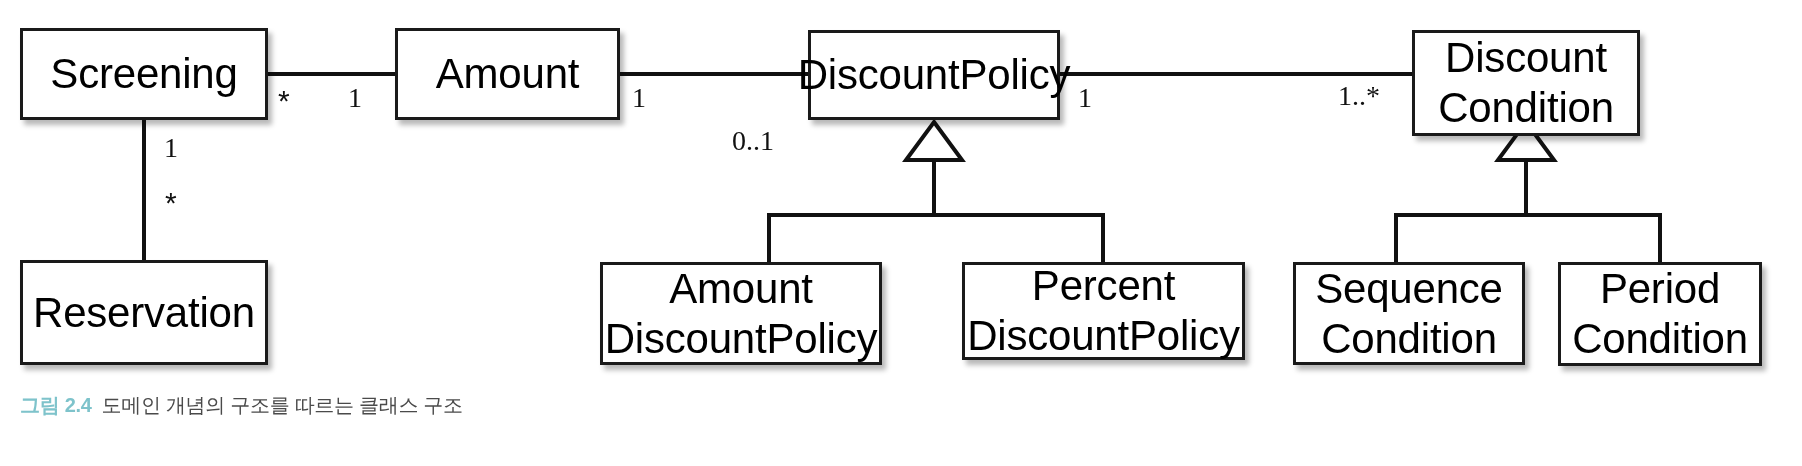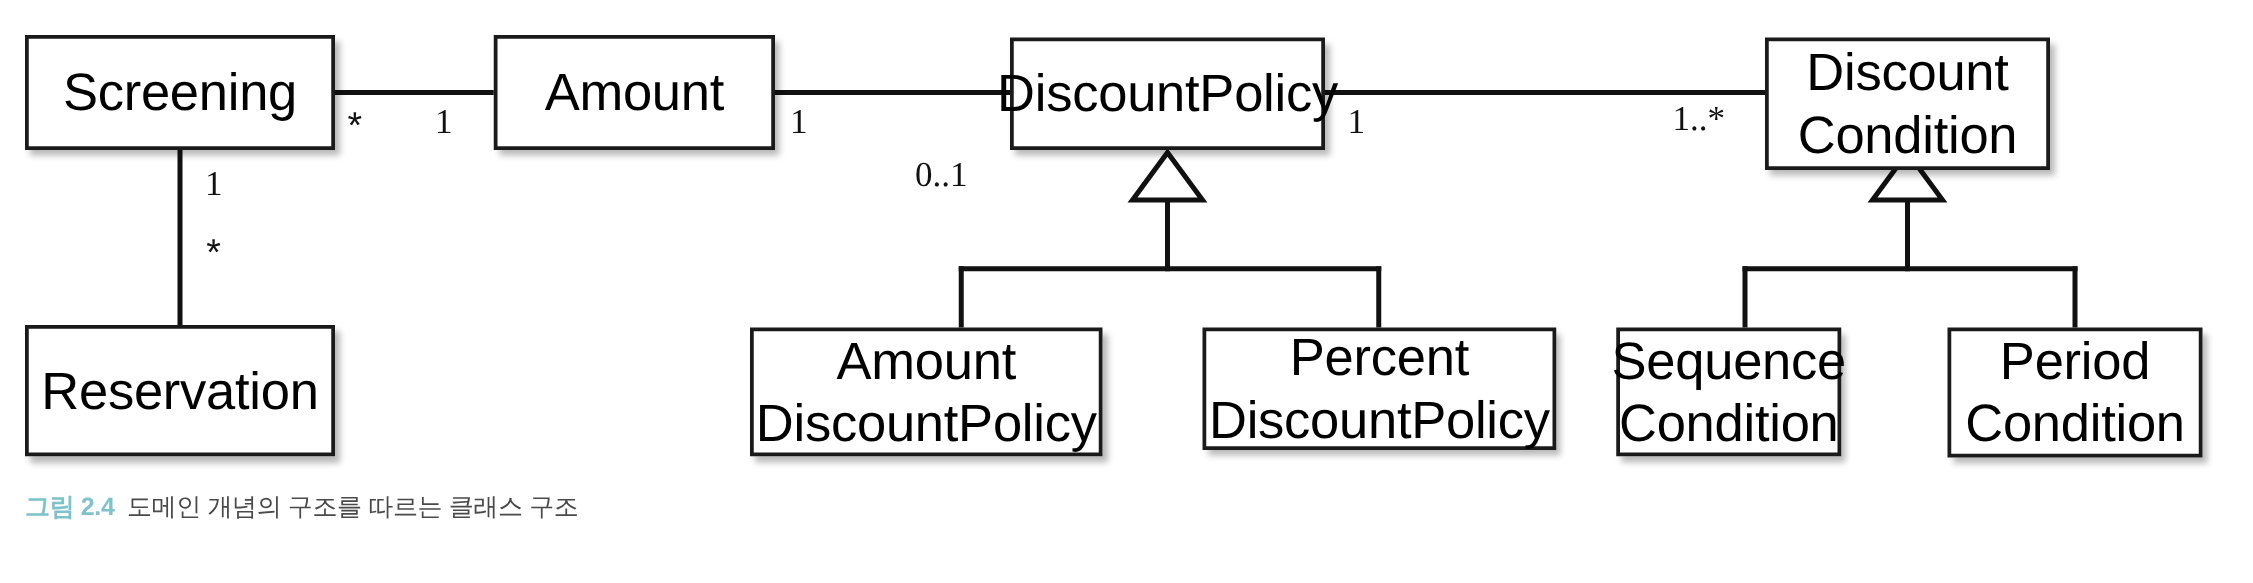--- a/index.html
+++ b/index.html
@@ -129,21 +129,21 @@
   <div class="uml-box" style="left:600px; top:262px; width:282px; height:103px;">
     <span class="box-label">Amount
 DiscountPolicy</span>
   </div>
 
   <div class="uml-box" style="left:962px; top:262px; width:283px; height:98px;">
     <span class="box-label">Percent
 DiscountPolicy</span>
   </div>
 
-  <div class="uml-box" style="left:1293px; top:262px; width:180px; height:103px;">
+  <div class="uml-box" style="left:1293px; top:262px; width:232px; height:103px;">
     <span class="box-label">Sequence
 Condition</span>
   </div>
 
   <div class="uml-box" style="left:1558px; top:262px; width:204px; height:104px;">
     <span class="box-label">Period
 Condition</span>
   </div>
 
   <span class="mult star-only" style="left:278px; top:84px;">*</span>

